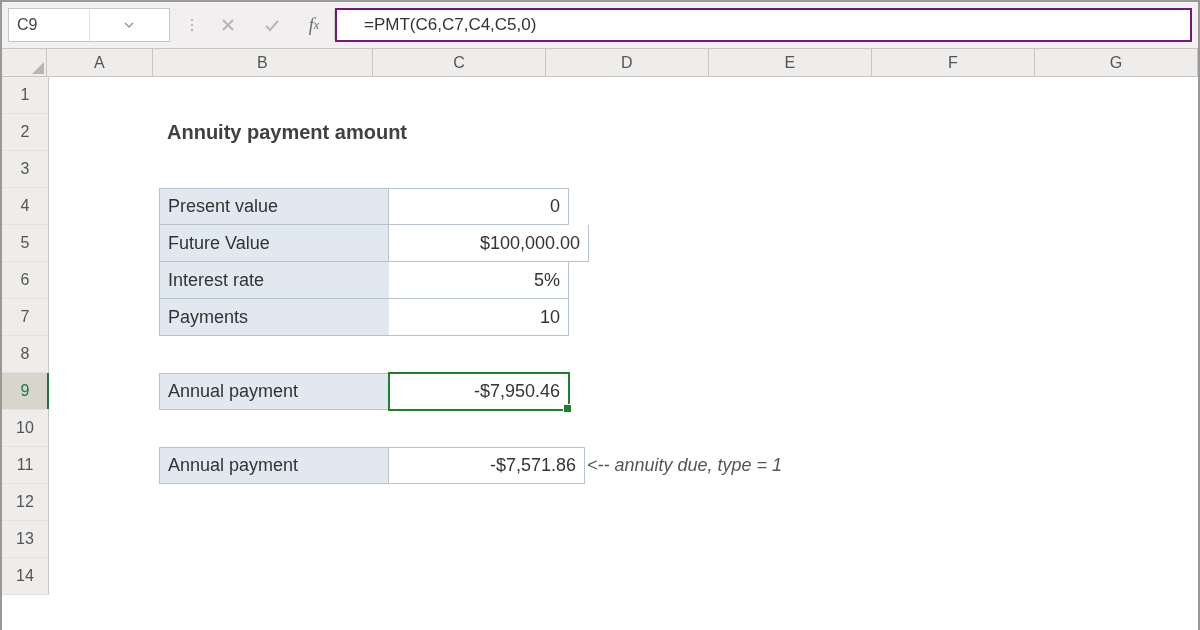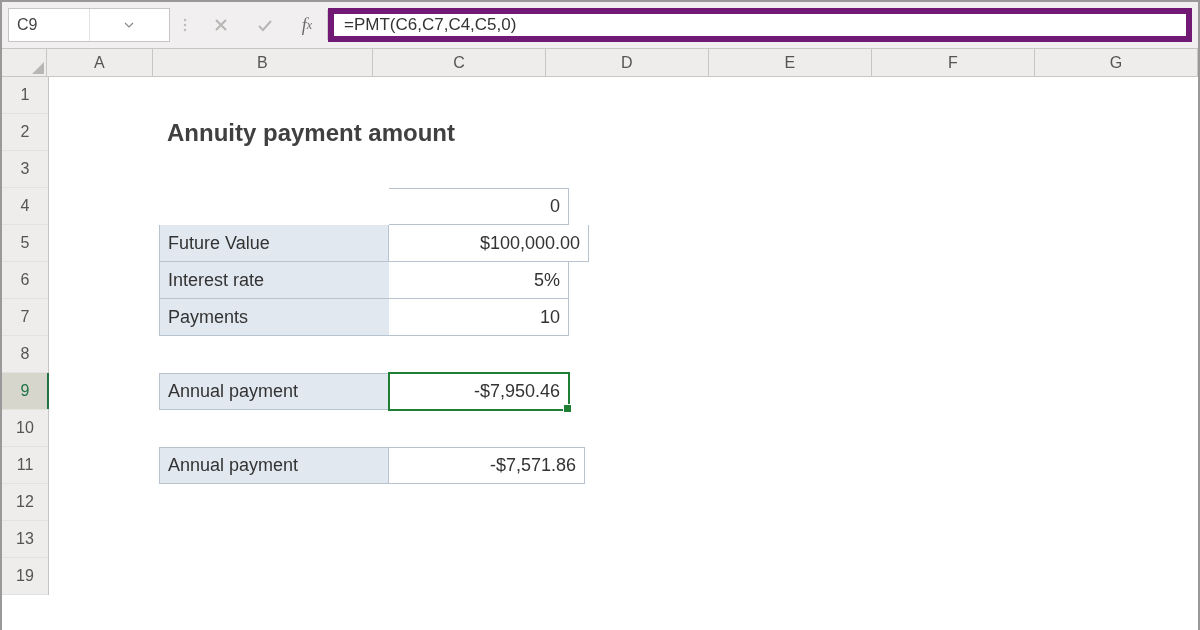--- a/index.html
+++ b/index.html
@@ -26,21 +26,21 @@
     border-bottom: 1px solid #c8c6c4;
     display: flex;
     align-items: stretch;
   }
   .name-box {
     width: 162px;
     display: flex;
     align-items: center;
     border: 1px solid #c8c6c4;
     background: #fff;
-    margin: 6px 1px 6px 6px;
+    margin: 6px 8px 6px 6px;
   }
   .name-box span {
     flex: 1;
     padding: 0 8px;
     font-size: 16px;
     color: #444;
   }
   .name-drop {
     width: 22px; height: 100%;
     display: flex; align-items: center; justify-content: center;
@@ -69,24 +69,24 @@
     font-family: "Times New Roman", serif;
     font-size: 18px;
     color:#6b6b6b;
   }
   .fb-sep{
     width:1px;background:#d0cecb;margin:8px 0;
   }
   .formula-text{
     flex:1;
     background:#fff;
-    border:6px solid #701a75;
+    border:2px solid #701a75;
     margin:6px 6px 6px 0;
     display:flex;align-items:center;
-    padding:0 10px;
+    padding:0 27px;
     font-size:17px;color:#333;
     font-family:"Segoe UI",Arial,sans-serif;
   }
 
   
   .grid {
     position:relative;
     height: calc(100% - 47px);
     width:100%;
     background:#fff;
@@ -149,21 +149,21 @@
     color:#333;
   }
   .val-cell{
     border:1px solid #b7c3cf;
     border-left:0;
     justify-content:flex-end;
     color:#333;
     background:#fff;
   }
   .title-cell{
-    font-weight:bold;font-size:24px;color:#404040;
+    font-weight:bold;font-size:20px;color:#404040;
   }
   .note-cell{
     font-style:italic;color:#555;
   }
   .active-outline{
     position:absolute;
     border:2px solid #1e7e34;
     pointer-events:none;
   }
   .active-outline::after{
@@ -228,41 +228,43 @@
     <div class="rh">4</div>
     <div class="rh">5</div>
     <div class="rh">6</div>
     <div class="rh">7</div>
     <div class="rh">8</div>
     <div class="rh sel">9</div>
     <div class="rh">10</div>
     <div class="rh">11</div>
     <div class="rh">12</div>
     <div class="rh">13</div>
-    <div class="rh">19</div>
+    <div class="rh">14</div>
   </div>
 
   <div class="cells">
 
     <div class="cell title-cell" style="left:110px;top:37px;width:410px;height:37px">Annuity payment amount</div>
 
+    <div class="cell label-cell" style="left:110px;top:111px;width:230px;height:37px">Present value</div>
     <div class="cell val-cell" style="left:340px;top:111px;width:180px;height:37px">0</div>
 
     <div class="cell label-cell" style="left:110px;top:148px;width:230px;height:37px;border-top:0">Future Value</div>
     <div class="cell val-cell" style="left:340px;top:148px;width:200px;height:37px;border-top:0">$100,000.00</div>
 
     <div class="cell label-cell" style="left:110px;top:185px;width:262px;height:37px;border-top:0">Interest rate</div>
     <div class="cell val-cell" style="left:340px;top:185px;width:180px;height:37px;border-top:0">5%</div>
 
     <div class="cell label-cell" style="left:110px;top:222px;width:240px;height:37px;border-top:0">Payments</div>
     <div class="cell val-cell" style="left:340px;top:222px;width:180px;height:37px;border-top:0">10</div>
 
     <div class="cell label-cell" style="left:110px;top:296px;width:230px;height:37px">Annual payment</div>
     <div class="cell val-cell" style="left:340px;top:296px;width:180px;height:37px">-$7,950.46</div>
 
     <div class="cell label-cell" style="left:110px;top:370px;width:230px;height:37px">Annual payment</div>
     <div class="cell val-cell" style="left:340px;top:370px;width:196px;height:37px">-$7,571.86</div>
+    <div class="cell note-cell" style="left:530px;top:370px;width:340px;height:37px">&lt;--  annuity due, type = 1</div>
 
     <div class="active-outline" style="left:339px;top:295px;width:182px;height:39px"></div>
   </div>
 
 </div>
 </div>
 
 </body></html>

